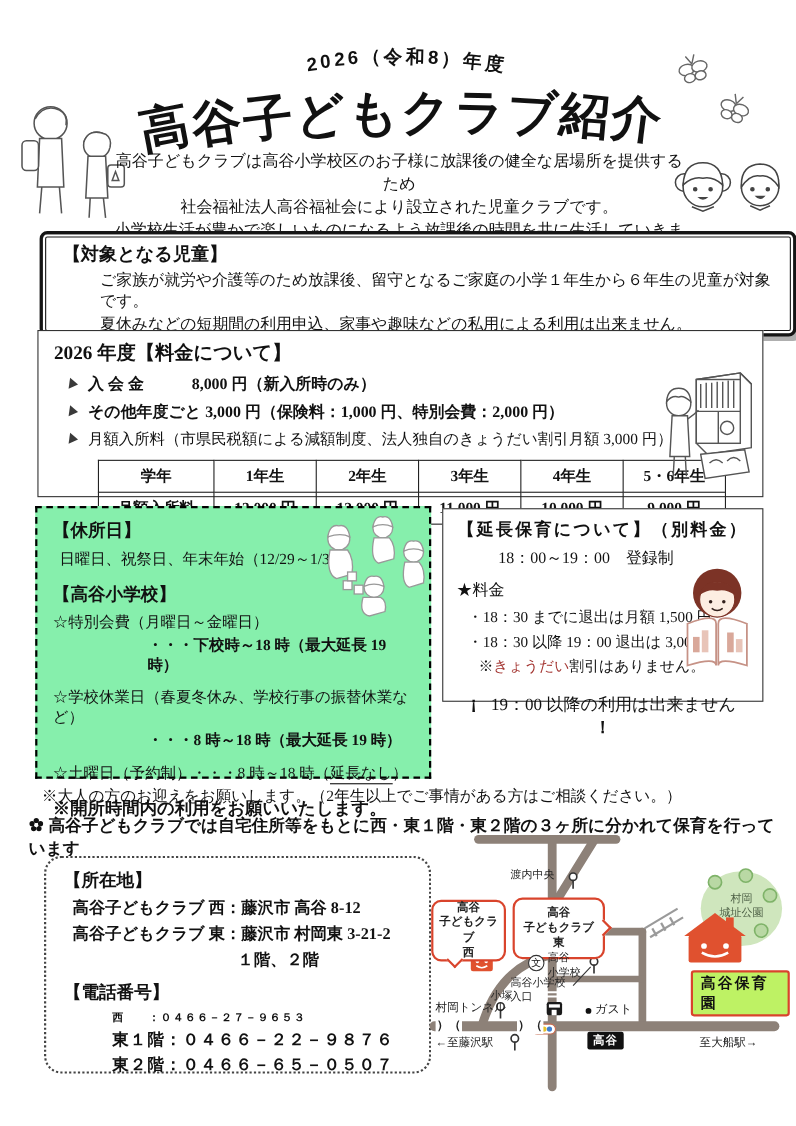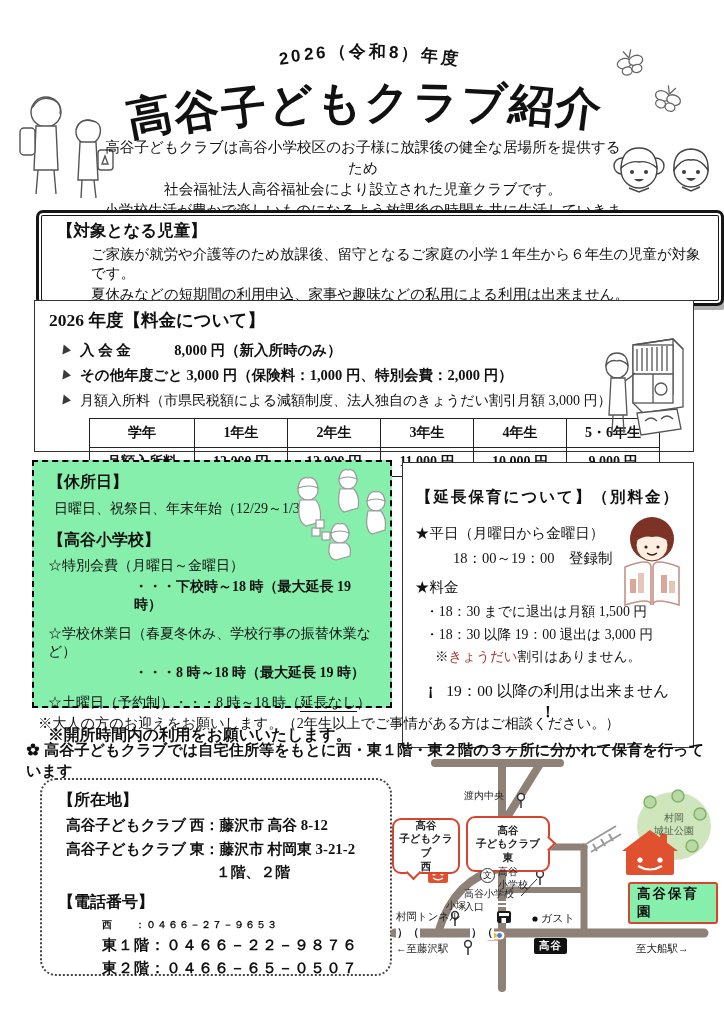--- a/index.html
+++ b/index.html
@@ -36,21 +36,21 @@
   
   .map-label{position:absolute;font-family:"Liberation Sans","DejaVu Sans",sans-serif;
              font-size:10px;line-height:1.25;color:#222;}
   .bubble{position:absolute;background:#fff;border:2px solid #d9442c;border-radius:9px;
           font:bold 10.5px "Liberation Sans","DejaVu Sans",sans-serif;line-height:1.3;
           display:flex;align-items:center;justify-content:center;text-align:center;
           white-space:pre-line;color:#222;}
   .tail{position:absolute;width:9px;height:9px;background:#fff;}
   .blackpill{position:absolute;background:#111;color:#fff;font:bold 10.5px "Liberation Sans",sans-serif;
              padding:1px 5px;border-radius:2px;letter-spacing:1px;}
-  .nursery-label{position:absolute;background:#86efac;border:2px solid #d9442c;border-radius:3px;
+  .nursery-label{position:absolute;background:#bef264;border:2px solid #d9442c;border-radius:3px;
                  font:bold 13.5px "Liberation Serif",serif;padding:1px 7px;letter-spacing:2px;}
   .school-sym{position:absolute;width:13px;height:13px;border:1.3px solid #333;border-radius:50%;
               background:#fff;font:9px/13px "Liberation Sans",sans-serif;text-align:center;}
 </style>
 </head>
 <body>
 
 <div class="page">
 
   <div class="abs" style="left:0;top:0;width:724px;height:205px;">
@@ -188,23 +188,22 @@
       <path d="M86 47 Q82 66 90 70 L103 66 Q105 54 99 47 Z"></path>
       <circle cx="58" cy="70" r="9"></circle>
         <path d="M49 69 Q51 58 58 60 Q65 58 67 69 Q58 65 49 69 Z"></path>
       <path d="M48 79 Q44 94 54 96 L68 92 Q70 82 64 79 Z"></path>
       <rect x="30" y="64" width="8" height="8"></rect>
         <rect x="40" y="68" width="8" height="8"></rect>
         <rect x="34" y="56" width="8" height="8"></rect>
     </svg>
   </div>
 
-  <div class="abs solidbox" style="left:402px;top:462px;width:292px;height:286px;padding:24px 12px;box-sizing:border-box;">
+  <div class="abs solidbox" style="left:402px;top:462px;width:292px;height:176px;padding:8px 12px;box-sizing:border-box;">
     <div class="b center" style="font-size:15.5px;letter-spacing:2px;">【延長保育について】（別料金）</div>
-    <div style="font-size:14.5px;margin-top:16px;">★平日（月曜日から金曜日）</div>
     <div style="font-size:14.5px;margin:6px 0 0 38px;">18：00～19：00　登録制</div>
     <div style="font-size:14.5px;margin-top:10px;">★料金</div>
     <div style="font-size:13.8px;margin:6px 0 0 10px;">・18：30 までに退出は月額 1,500 円</div>
     <div style="font-size:13.8px;margin:5px 0 0 10px;">・18：30 以降 19：00 退出は 3,000 円</div>
     <div style="font-size:13.5px;margin:4px 0 0 20px;">
       <span>※</span><span class="red">きょうだい</span><span>割引はありません。</span>
     </div>
     <div class="center" style="font-size:15.5px;margin-top:15px;">
       <span class="excl flip">！</span>
       <span style="margin:0 4px;">19：00 以降の利用は出来ません</span>

